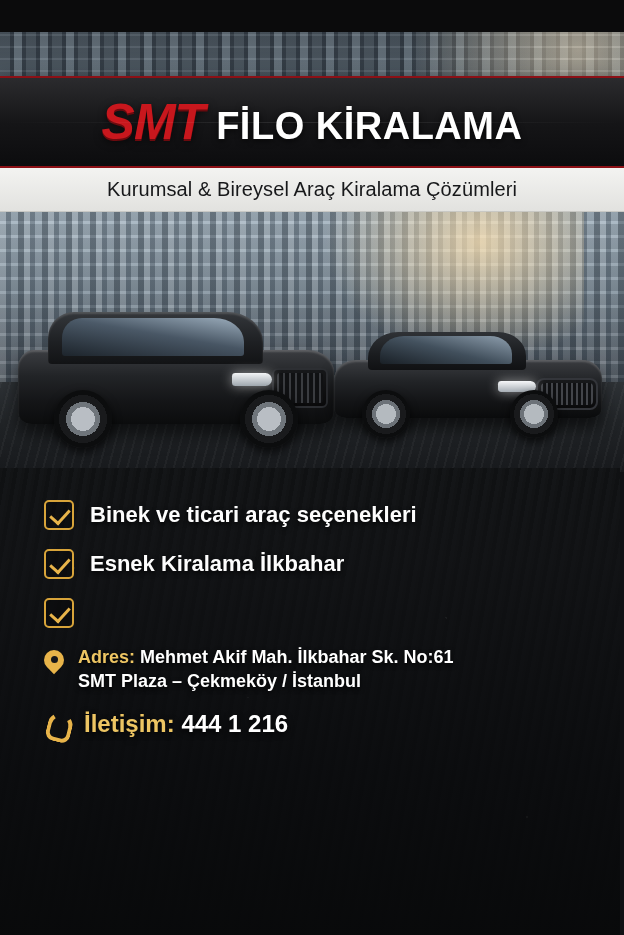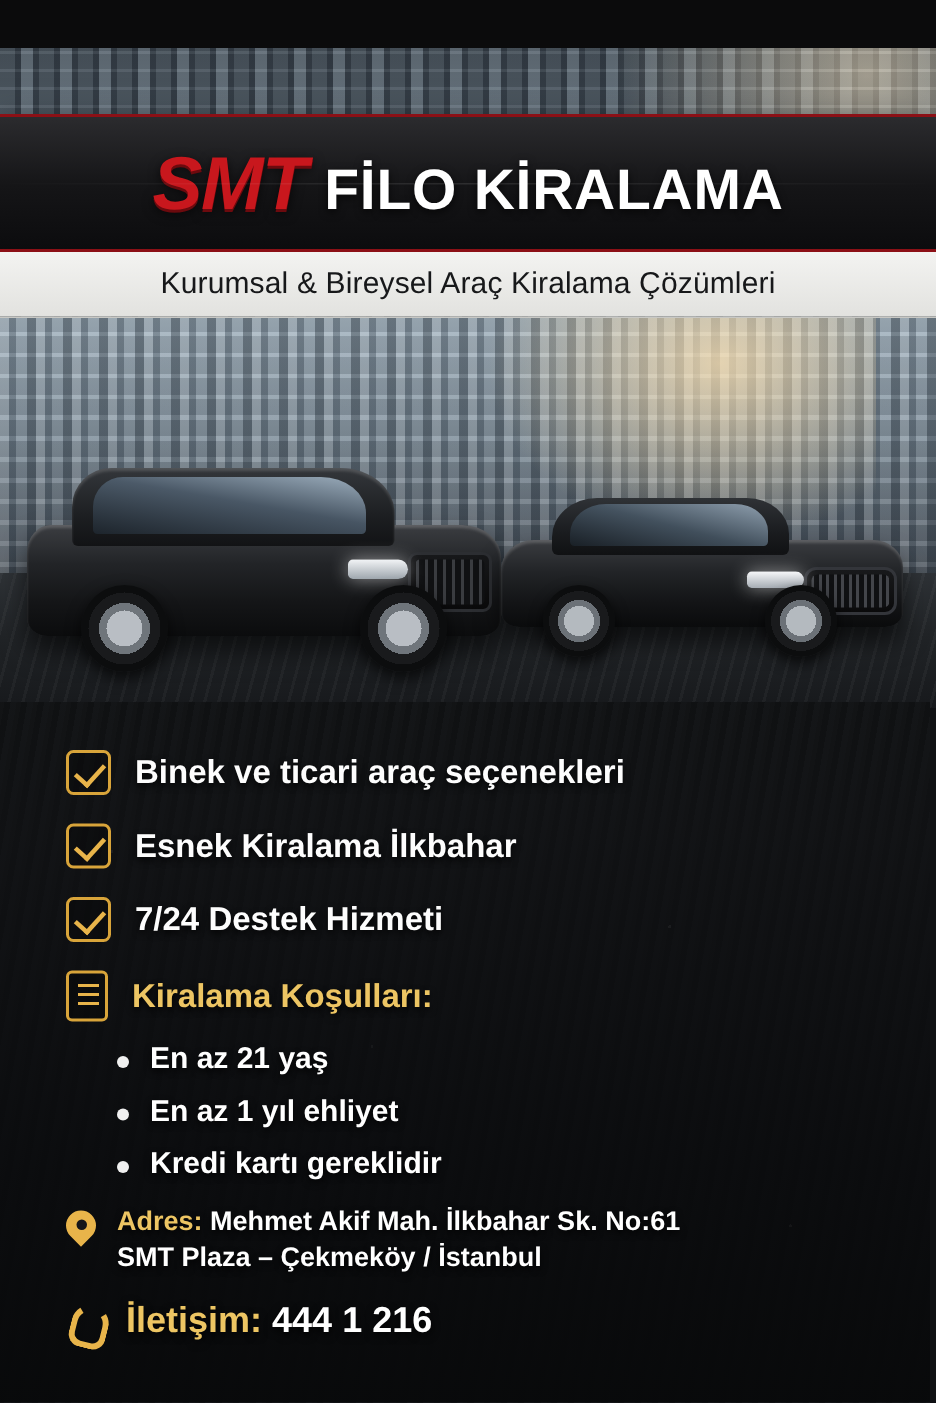--- a/index.html
+++ b/index.html
@@ -357,35 +357,23 @@
       <div class="feature">
         <span class="check-box"></span>
         <span class="feature-text">Binek ve ticari araç seçenekleri</span>
       </div>
       <div class="feature">
         <span class="check-box"></span>
         <span class="feature-text">Esnek Kiralama İlkbahar</span>
       </div>
       <div class="feature">
         <span class="check-box"></span>
-        <span class="feature-text">7/24 Destek Hizmeti</span>
-      </div>
-    </div>
-
-    <div class="terms">
-      <div class="terms-head">
-        <span class="doc-icon"></span>
-        <span class="terms-title">Kiralama Koşulları:</span>
-      </div>
-      <ul class="terms-items">
-        <li>En az 21 yaş</li>
-        <li>En az 1 yıl ehliyet</li>
-        <li>Kredi kartı gereklidir</li>
-      </ul>
-    </div>
+      </div>
+    </div>
+
 
     <div class="contact">
       <div class="addr-row">
         <span class="pin-icon"></span>
         <span class="addr-lines">
           <span class="addr-line1">
             <span class="addr-label">Adres:</span>
             <span>Mehmet Akif Mah. İlkbahar Sk. No:61</span>
           </span>
           <span class="addr-line2">SMT Plaza – Çekmeköy / İstanbul</span>

